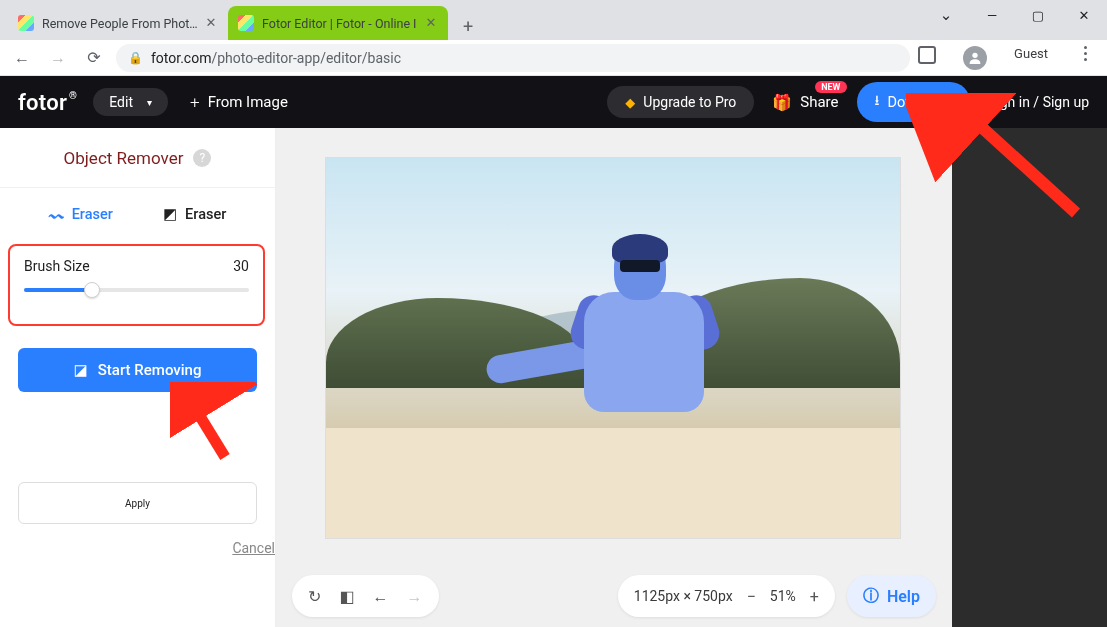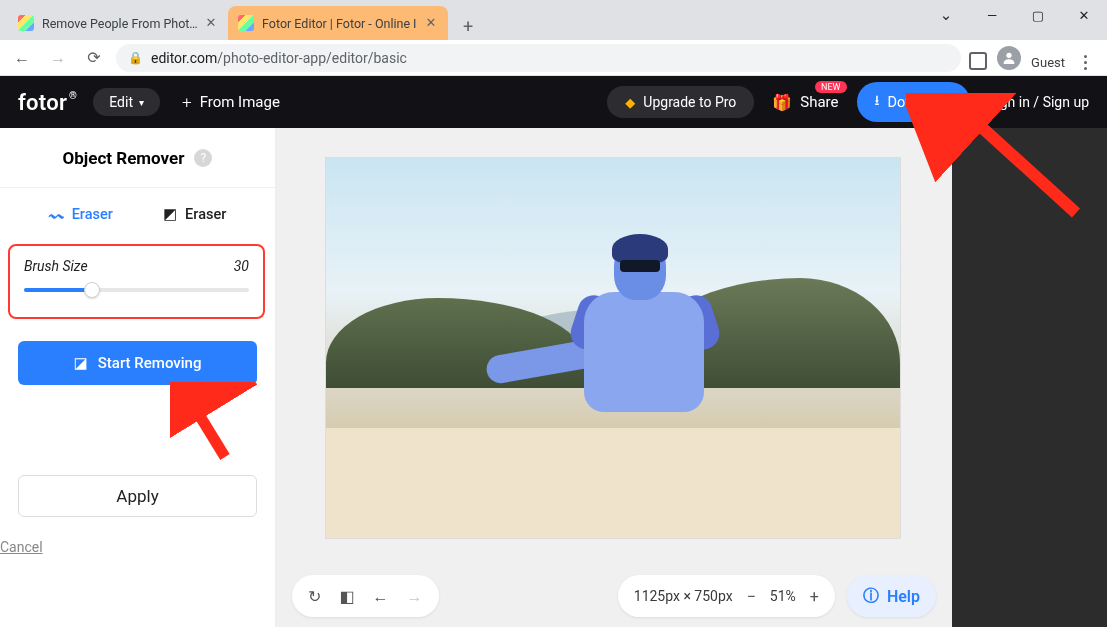--- a/index.html
+++ b/index.html
@@ -2,80 +2,80 @@
 <html><head>
 <meta charset="utf-8">
 <style>
 * { box-sizing: border-box; margin: 0; padding: 0; font-family: -apple-system, BlinkMacSystemFont, "Segoe UI", Roboto, Arial, sans-serif; }
 html, body { width: 1107px; height: 627px; overflow: hidden; background: #fff; }
 
 
 .chrome-top { height: 40px; background: #dfe1e5; display: flex; align-items: flex-end; position: relative; }
 .tabs { display: flex; align-items: flex-end; height: 34px; padding-left: 8px; gap: 0; }
 .tab { display: flex; align-items: center; height: 34px; padding: 0 10px; font-size: 12.5px; color: #3c4043; width: 220px; border-radius: 8px 8px 0 0; position: relative; }
-.tab.active { background: #fdba74; }
+.tab.active { background: #84cc16; }
 .tab .favicon { width: 16px; height: 16px; border-radius: 3px; background: linear-gradient(135deg,#ff6a6a 0 25%,#ffe66a 25% 50%,#6aff9e 50% 75%,#6aa8ff 75% 100%); margin-right: 8px; flex: none; }
 .tab .title { flex: 1; white-space: nowrap; overflow: hidden; text-overflow: ellipsis; }
 .tab .close { width: 14px; height: 14px; margin-left: 6px; color: #5f6368; font-size: 13px; line-height: 14px; text-align: center; }
 .newtab { width: 28px; height: 28px; margin-left: 6px; display: flex; align-items: center; justify-content: center; color: #5f6368; font-size: 18px; }
 .win-controls { position: absolute; right: 0; top: 0; display: flex; }
 .win-controls div { width: 46px; height: 30px; display: flex; align-items: center; justify-content: center; color: #222; font-size: 13px; }
 .win-controls .chev { font-size: 15px; }
 
 .addr-row { height: 36px; background: #fff; border-bottom: 1px solid #e3e3e3; display: flex; align-items: center; padding: 0 8px; gap: 8px; }
 .nav-icn { width: 28px; height: 28px; display: flex; align-items: center; justify-content: center; color: #5f6368; border-radius: 50%; }
 .nav-icn.disabled { color: #b8b8b8; }
 .addr-bar { flex: 1; height: 28px; background: #f1f3f4; border-radius: 14px; display: flex; align-items: center; padding: 0 12px; font-size: 14px; color: #5f6368; gap: 8px; }
 .addr-bar .lock { font-size: 12px; color: #5f6368; }
 .addr-bar .domain { color: #202124; }
-.chrome-right { display: flex; align-items: flex-end; gap: 10px; padding-right: 4px; }
+.chrome-right { display: flex; align-items: flex-start; gap: 27px; padding-right: 4px; }
 .ext-icn { width: 18px; height: 18px; border: 2px solid #5f6368; border-radius: 3px; }
 .avatar { width: 24px; height: 24px; border-radius: 50%; background: #9aa0a6; display: flex; align-items: center; justify-content: center; }
 .avatar svg { width: 16px; height: 16px; fill: #fff; }
 .guest-lbl { font-size: 13px; color: #3c4043; }
 .menu-dots { width: 20px; display: flex; flex-direction: column; align-items: center; gap: 3px; }
 .menu-dots span { width: 3px; height: 3px; background: #5f6368; border-radius: 50%; }
 
 
 .app-header { height: 52px; background: #121216; display: flex; align-items: center; padding: 0 18px; color: #fff; }
 .logo { font-size: 22px; font-weight: 600; letter-spacing: .3px; position: relative; margin-right: 26px; }
 .logo sup { font-size: 10px; position: absolute; top: 0; right: -10px; }
-.edit-pill { background: #2c2c31; border-radius: 16px; padding: 6px 16px; font-size: 14px; display: flex; align-items: center; gap: 6px; margin-right: 22px; }
+.edit-pill { background: #2c2c31; border-radius: 16px; padding: 6px 16px; font-size: 14px; display: flex; align-items: center; gap: 14px; margin-right: 22px; }
 .chev-dn { font-size: 10px; }
 .open-img { display: flex; align-items: center; gap: 8px; font-size: 15px; }
 .plus { font-size: 17px; font-weight: 300; }
 .hdr-spacer { flex: 1; }
 .upgrade { background: #2c2c31; border-radius: 20px; padding: 8px 18px; font-size: 14px; display: flex; align-items: center; gap: 8px; margin-right: 18px; }
 .diamond { color: #ffb300; font-size: 13px; }
 .share-wrap { position: relative; display: flex; align-items: center; gap: 8px; font-size: 15px; margin-right: 18px; }
 .gift { font-size: 16px; }
-.new-badge { position: absolute; top: -12px; right: -8px; background: #ff3355; color: #fff; font-size: 9px; font-weight: 400; padding: 1px 6px; border-radius: 8px; }
+.new-badge { position: absolute; top: -12px; right: -8px; background: #ff3355; color: #fff; font-size: 9px; font-weight: 700; padding: 1px 6px; border-radius: 8px; }
 .download-btn { background: #2a7fff; border-radius: 20px; padding: 8px 18px; font-size: 14.5px; display: flex; align-items: center; gap: 8px; margin-right: 18px; }
 .dl-icn { font-size: 14px; }
 .auth { font-size: 14px; }
 
 
 .main { display: flex; height: calc(627px - 40px - 36px - 52px); }
 .side { width: 276px; background: #fff; border-right: 1px solid #eee; display: flex; flex-direction: column; }
 .side-hdr { height: 60px; display: flex; align-items: center; justify-content: center; gap: 10px; border-bottom: 1px solid #f0f0f0; }
-.side-hdr h2 { font-size: 17px; font-weight: 700; color: #000000; }
+.side-hdr h2 { font-size: 17px; font-weight: 400; color: #7f1d1d; }
 .help-q { width: 18px; height: 18px; border-radius: 50%; background: #d7d7d7; color: #fff; font-size: 12px; display: flex; align-items: center; justify-content: center; }
 .tool-tabs { height: 52px; display: flex; align-items: center; justify-content: center; gap: 50px; }
 .tool-tab { display: flex; align-items: center; gap: 8px; font-size: 14.5px; color: #222; font-weight: 500; }
 .tool-tab.active { color: #2a7fff; }
 .tool-tab .ticon { font-size: 15px; }
-.brush-box { margin: 4px 10px 0 8px; border: 2.5px solid #ff3a30; border-radius: 8px; padding: 12px 14px 25px 14px; font-style: italic; }
+.brush-box { margin: 4px 10px 0 8px; border: 2.5px solid #ff3a30; border-radius: 8px; padding: 12px 14px 32px 14px; }
 .brush-row { display: flex; justify-content: space-between; font-size: 14px; color: #222; margin-bottom: 14px; }
 .slider { position: relative; height: 4px; background: #e6e6e6; border-radius: 2px; }
 .slider-fill { position: absolute; left: 0; top: 0; height: 4px; background: #2a7fff; border-radius: 2px; width: 30%; }
 .slider-thumb { position: absolute; left: 30%; top: 50%; width: 16px; height: 16px; background: #fff; border: 1px solid #d0d0d0; border-radius: 50%; transform: translate(-50%,-50%); box-shadow: 0 1px 2px rgba(0,0,0,.15); }
 .start-btn { margin: 22px 18px 0 18px; background: #2a7fff; color: #fff; border-radius: 6px; height: 44px; display: flex; align-items: center; justify-content: center; gap: 10px; font-size: 15px; font-weight: 500; }
 .start-btn .eraser-icn { font-size: 15px; }
-.apply-btn { margin: 90px 18px 0 18px; border: 1px solid #ddd; border-radius: 6px; height: 42px; display: flex; align-items: center; justify-content: center; font-size: 17px; color: #222; }
-.cancel-link { margin-top: 22px; text-align: left; font-size: 14px; color: #888; text-decoration: underline; }
+.apply-btn { margin: 90px 18px 0 18px; border: 1px solid #ddd; border-radius: 6px; height: 42px; display: flex; align-items: center; justify-content: center; font-size: 10px; color: #222; }
+.cancel-link { margin-top: 16px; text-align: right; font-size: 14px; color: #888; text-decoration: underline; }
 
 .canvas-area { flex: 1; background: #2c2c2c; position: relative; }
 .canvas-inner { position: absolute; left: 0; top: 0; width: 676px; height: 100%; background: #f0f0f0; }
 .photo { position: absolute; left: 50px; top: 30px; width: 574px; height: 380px; background: linear-gradient(#c9e5f2 0%, #e8f2f7 35%, #d4c7a8 75%, #e8dcc2 100%); overflow: hidden; box-shadow: 0 0 0 1px #ddd; }
 
 .mtn { position: absolute; background: #6a7b5e; }
 .mtn.m1 { left: 0; bottom: 150px; width: 260px; height: 90px; border-radius: 60% 80% 0 0 / 100% 100% 0 0; background: linear-gradient(#5f704f,#3e4d34); }
 .mtn.m2 { right: 0; bottom: 150px; width: 260px; height: 110px; border-radius: 80% 50% 0 0 / 100% 100% 0 0; background: linear-gradient(#6a7a58,#404e36); }
 .mtn.m3 { left: 180px; bottom: 170px; width: 240px; height: 60px; border-radius: 50% 50% 0 0; background: #9fb3c0; opacity: .7; }
 .wall { position: absolute; left: 0; bottom: 0; width: 100%; height: 110px; background: #efe3cc; }
@@ -125,21 +125,21 @@
     <div>✕</div>
   </div>
 </div>
 
 <div class="addr-row">
   <div class="nav-icn">←</div>
   <div class="nav-icn disabled">→</div>
   <div class="nav-icn">⟳</div>
   <div class="addr-bar">
     <span class="lock">🔒</span>
-    <span><span class="domain">editor.com</span><span>/photo-editor-app/editor/basic</span></span>
+    <span><span class="domain">fotor.com</span><span>/photo-editor-app/editor/basic</span></span>
   </div>
   <div class="chrome-right">
     <div class="ext-icn"></div>
     <div class="avatar">
       <svg viewBox="0 0 24 24">
           <circle cx="12" cy="8" r="4"></circle>
           <path d="M4 20c0-4 4-6 8-6s8 2 8 6v1H4z"></path>
         </svg>
     </div>
     <span class="guest-lbl">Guest</span>

